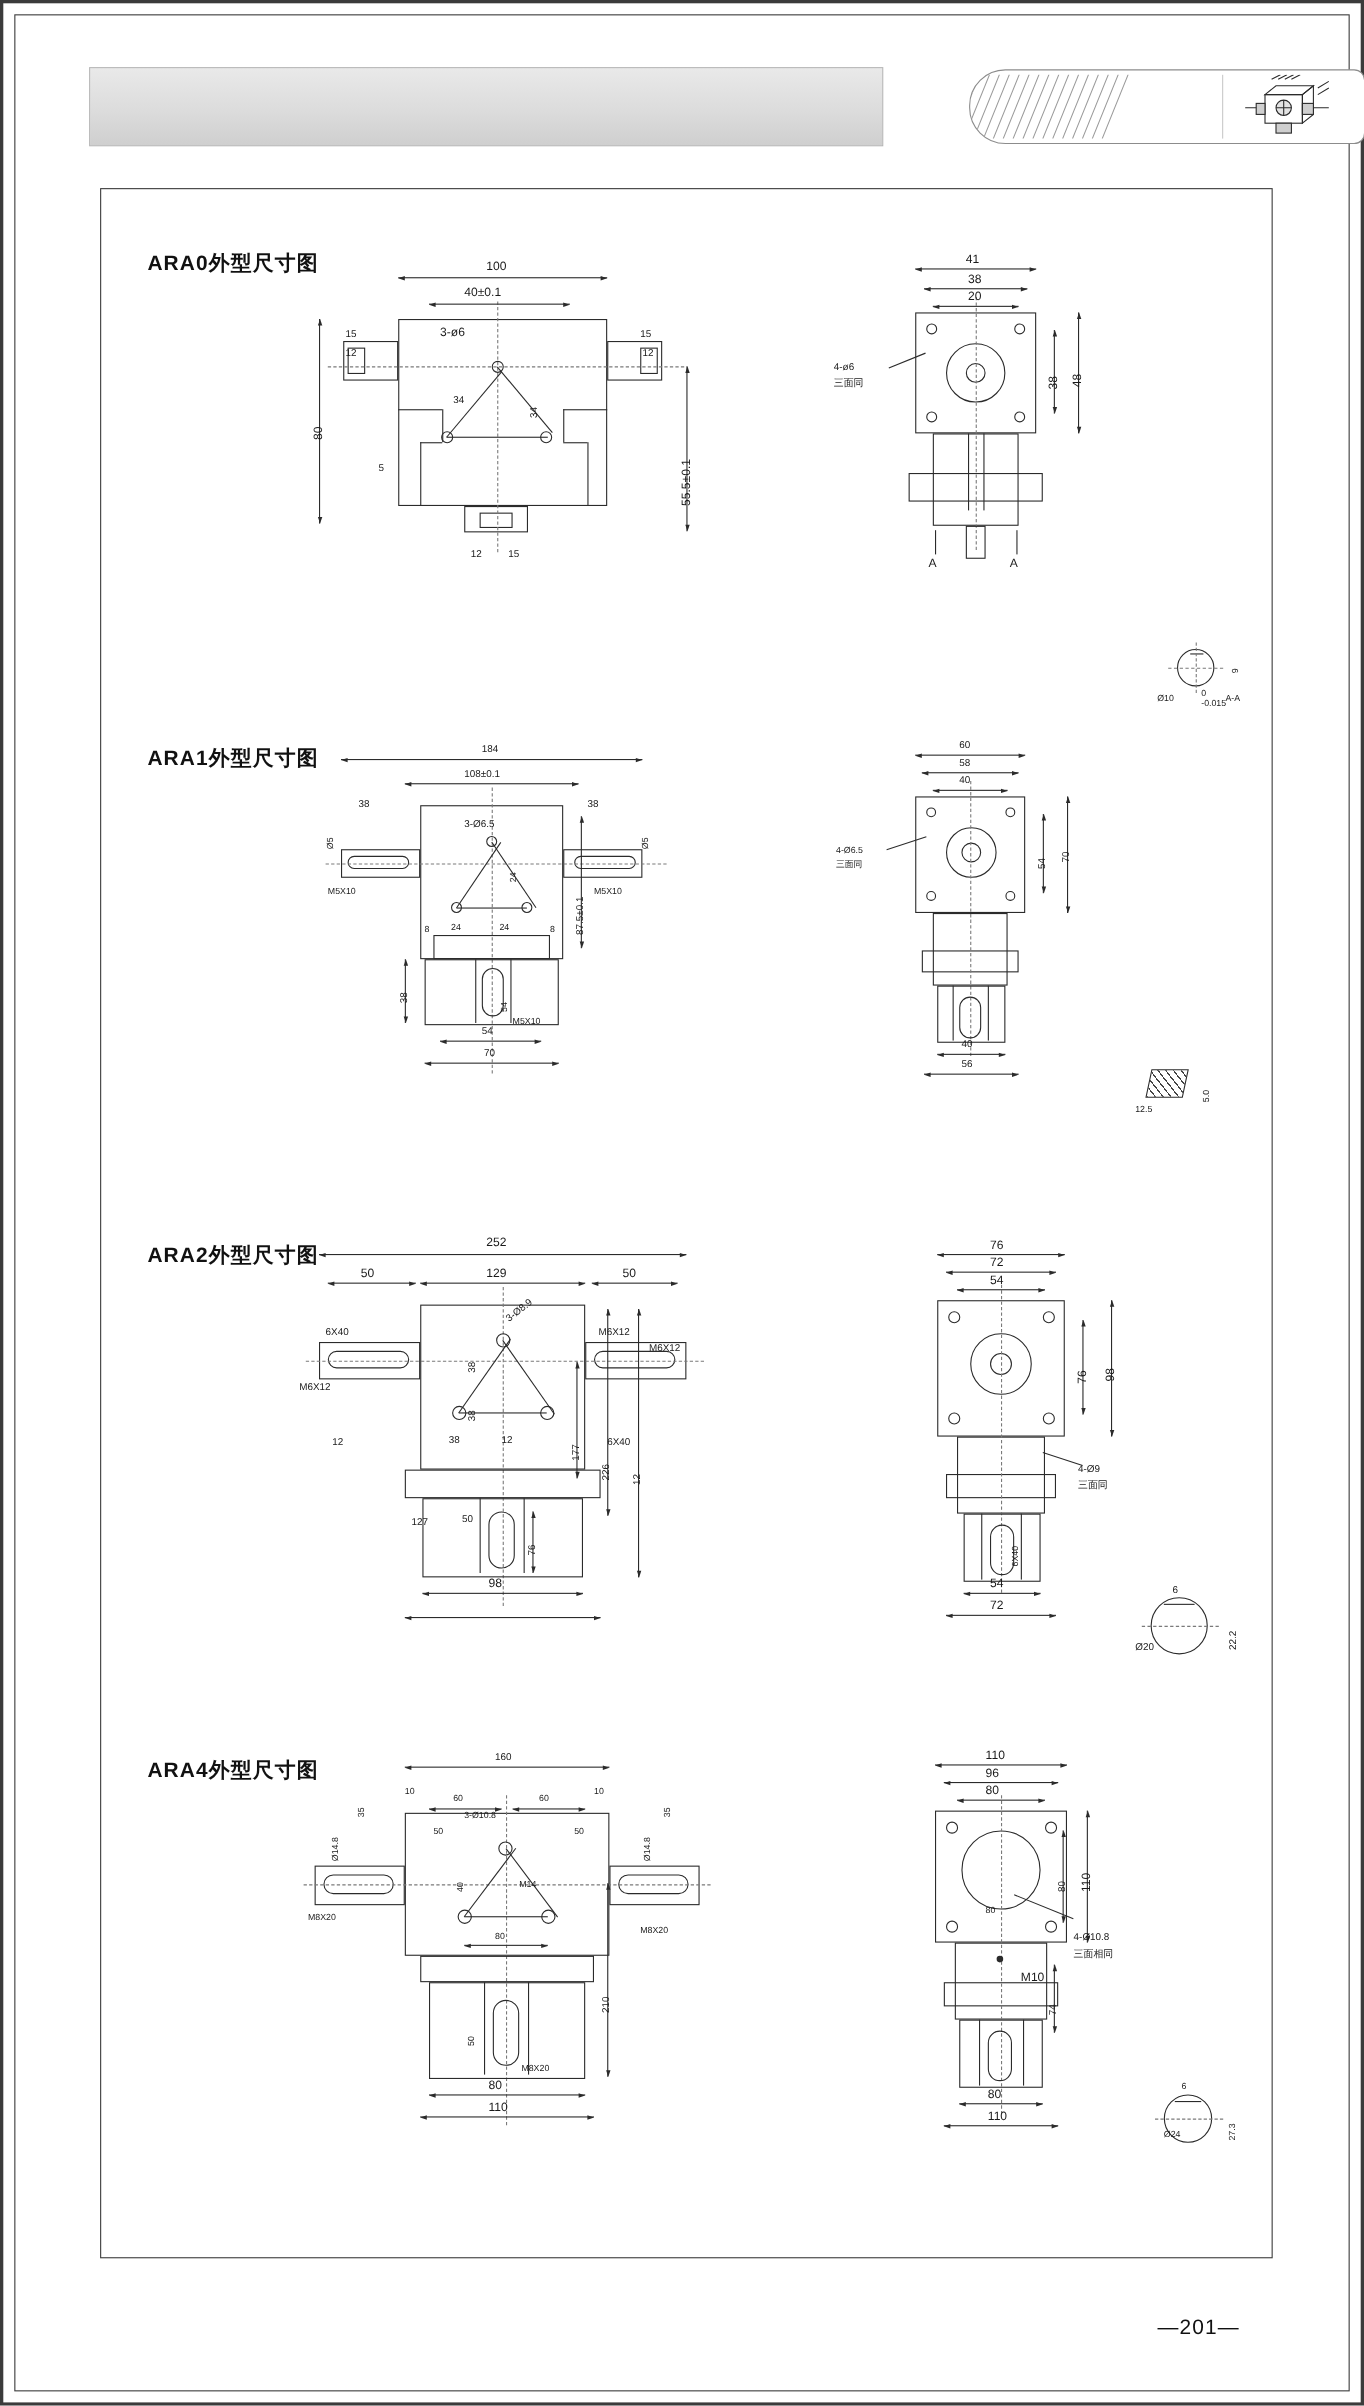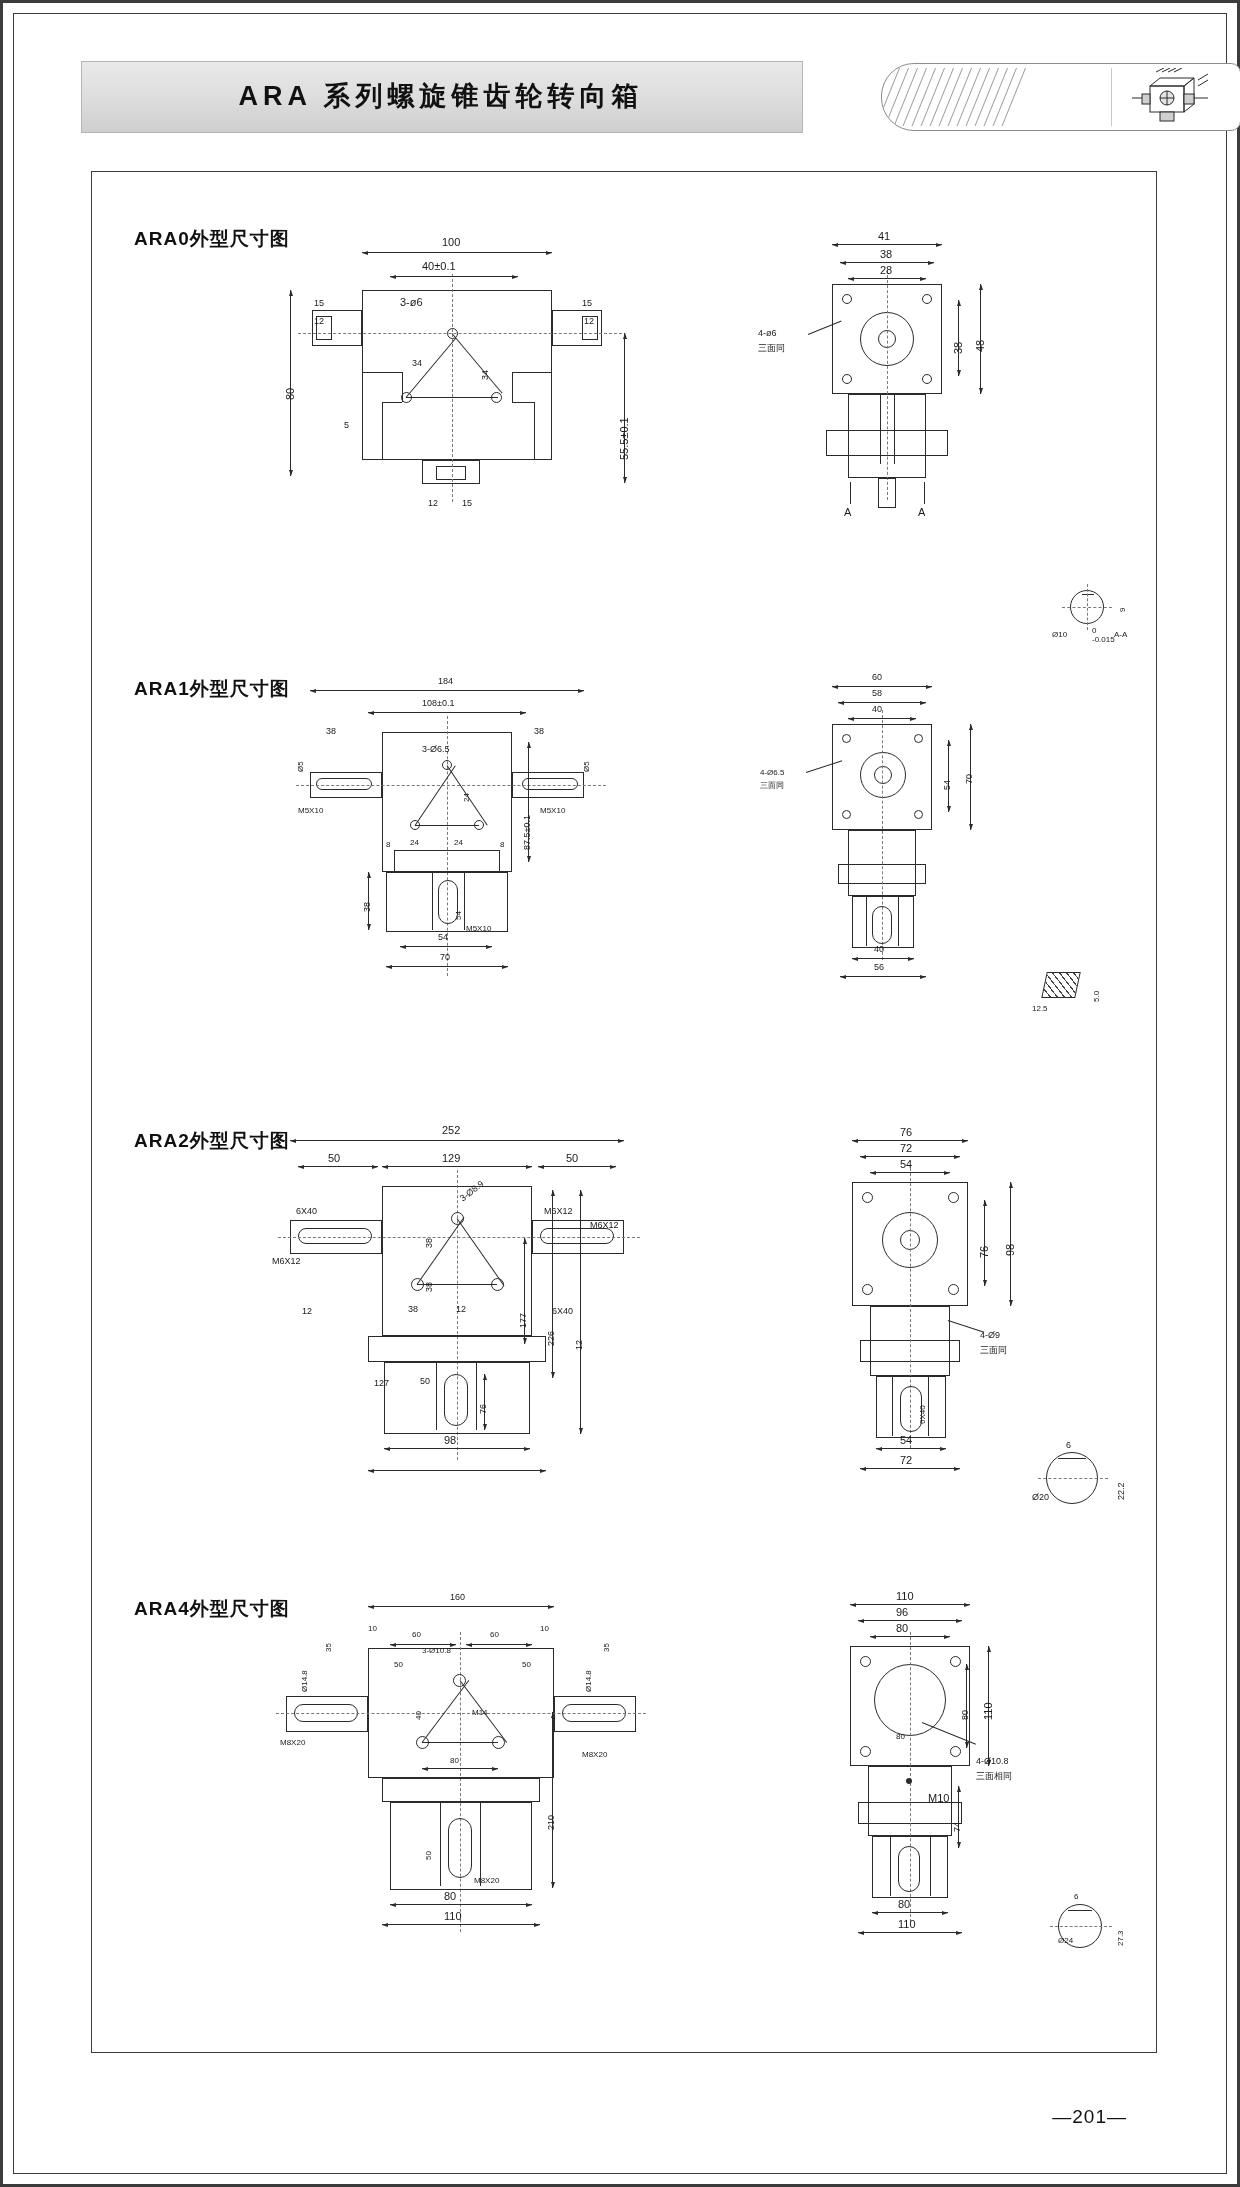--- a/index.html
+++ b/index.html
@@ -102,21 +102,20 @@
   .lead{position:absolute;height:0;border-top:1px solid #2b2b2b;transform-origin:left center;}
 </style>
 </head>
 <body>
 
 <div class="page">
   <div class="page-inner"></div>
 
   <div class="header">
     <div class="title-bar"></div>
-    <div class="title-text">ARA 系列螺旋锥齿轮转向箱</div>
     <div class="header-tab">
       <div class="tab-lines">
         <i style="left:0"></i>
           <i style="left:9px"></i>
           <i style="left:18px"></i>
           <i style="left:27px"></i>
         <i style="left:36px"></i>
           <i style="left:45px"></i>
           <i style="left:54px"></i>
           <i style="left:63px"></i>
@@ -218,21 +217,21 @@
       <div class="cl-v" style="left:135px;top:40px;height:230px;"></div>
       <div class="ln v" style="left:128px;top:164px;height:70px;"></div>
       <div class="ln v" style="left:142px;top:164px;height:70px;"></div>
       <div class="box" style="left:126px;top:248px;width:18px;height:30px;"></div>
 
       <div class="arrw" style="left:80px;top:14px;width:110px;"></div>
       <div class="dim11" style="left:126px;top:0px;">41</div>
       <div class="arrw" style="left:88px;top:32px;width:94px;"></div>
       <div class="dim11" style="left:128px;top:18px;">38</div>
       <div class="arrw" style="left:96px;top:48px;width:78px;"></div>
-      <div class="dim11" style="left:128px;top:34px;">28</div>
+      <div class="dim11" style="left:128px;top:34px;">20</div>
       <div class="arrv" style="left:206px;top:70px;height:76px;"></div>
       <div class="dim11 rot" style="left:200px;top:124px;">38</div>
       <div class="arrv" style="left:228px;top:54px;height:110px;"></div>
       <div class="dim11 rot" style="left:222px;top:122px;">48</div>
       <div class="dim9" style="left:6px;top:98px;">4-ø6</div>
       <div class="dim9" style="left:6px;top:112px;">三面同</div>
       <div class="lead" style="left:56px;top:104px;width:36px;transform:rotate(-22deg);"></div>
       <div class="dim11" style="left:92px;top:276px;">A</div>
       <div class="dim11" style="left:166px;top:276px;">A</div>
       <div class="ln v" style="left:98px;top:252px;height:22px;"></div>

